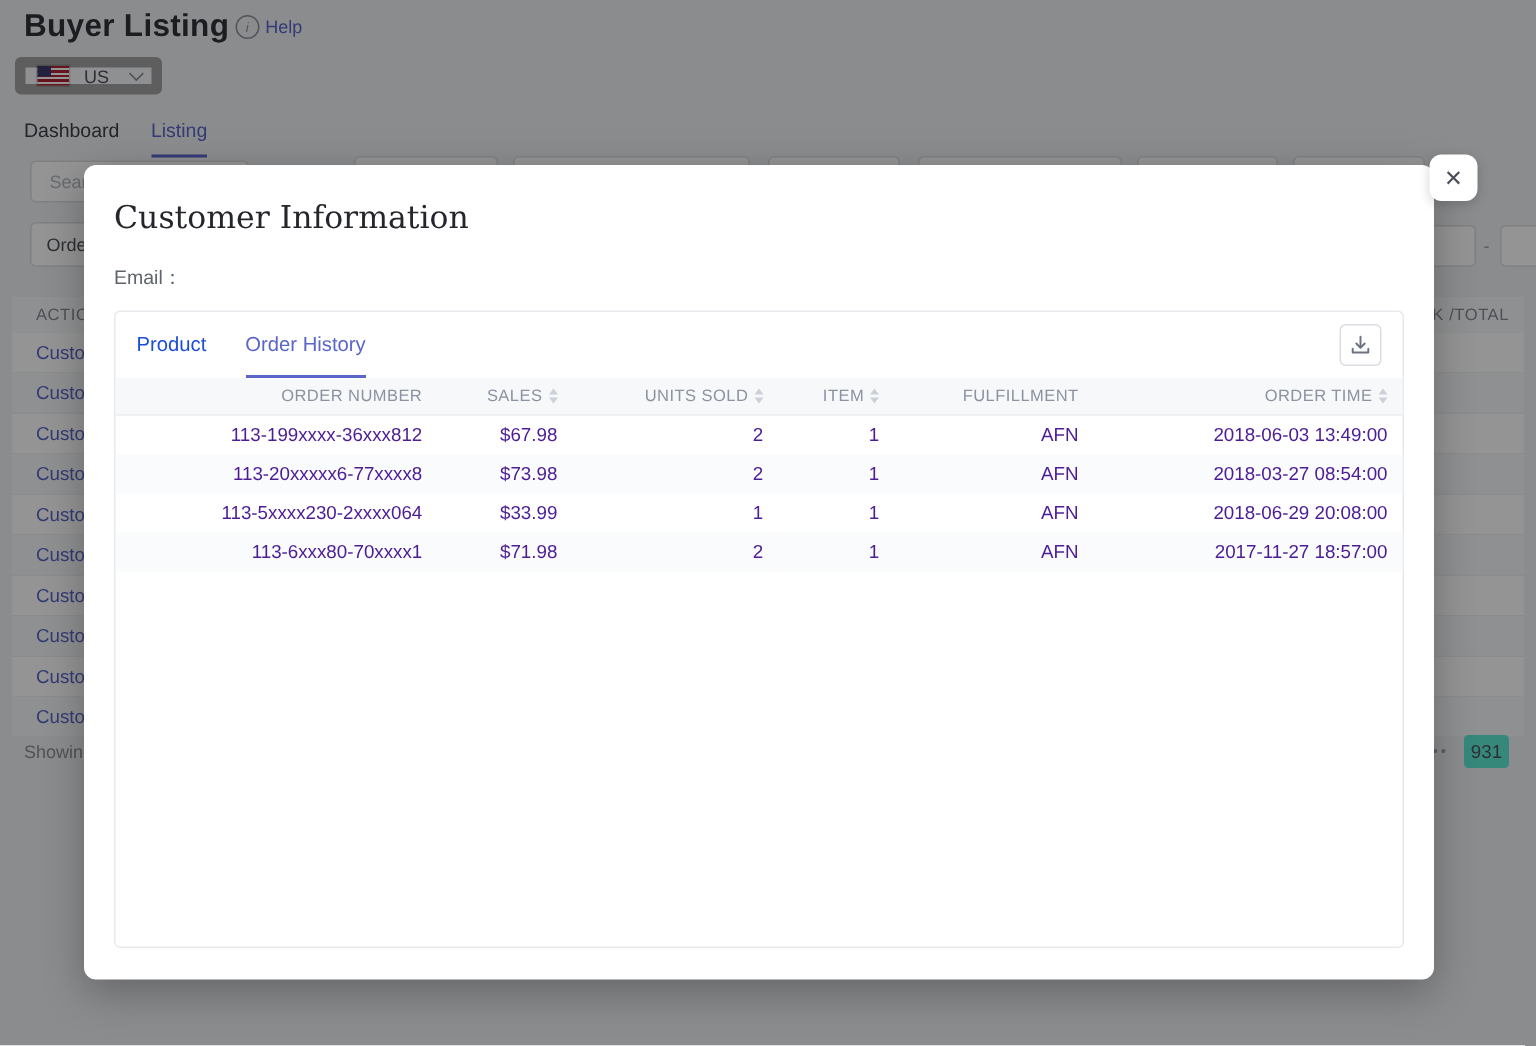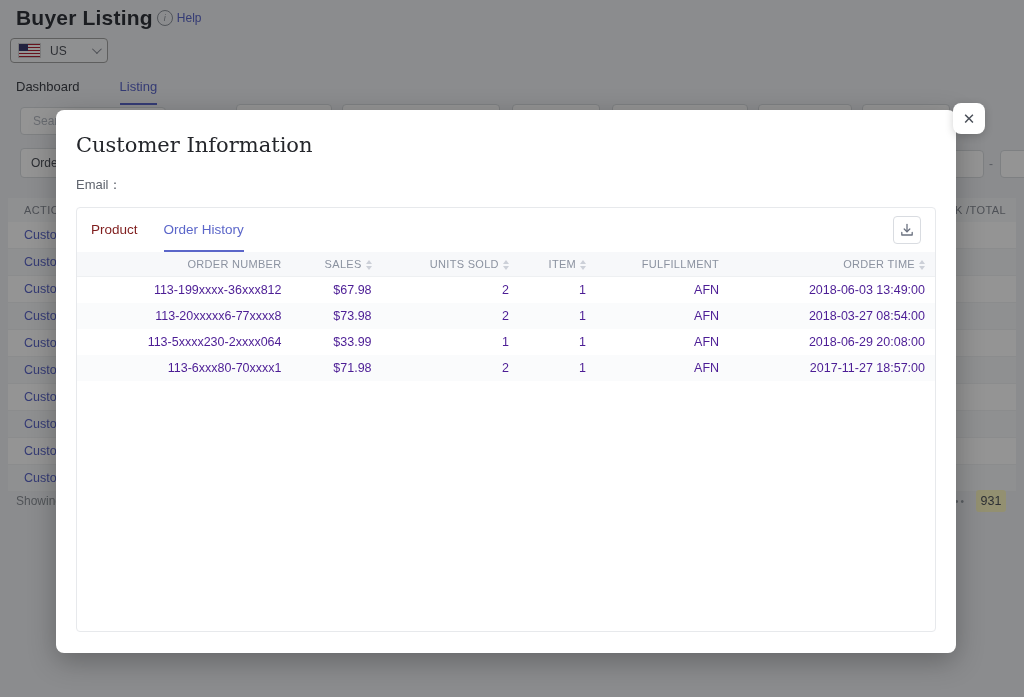--- a/index.html
+++ b/index.html
@@ -8,30 +8,30 @@
 
   
   .bg-page{position:absolute;inset:0;}
   .bg-title-row{position:absolute;left:16px;top:6px;display:flex;align-items:center;gap:4px;}
   .bg-title{font-size:21px;font-weight:600;color:#30333a;letter-spacing:.2px;}
   .info-icon{width:14px;height:14px;border:1px solid #8d929b;border-radius:50%;
              display:inline-flex;align-items:center;justify-content:center;
              font-size:9px;color:#8d929b;font-style:italic;}
   .help-link{font-size:12px;color:#5b66c9;cursor:pointer;}
   .country-select{position:absolute;left:10px;top:38px;width:98px;height:25px;
-                  border:1px solid #a3a3a3;border-radius:4px;background:#f7f8fa;
+                  border:7px solid #a3a3a3;border-radius:4px;background:#f7f8fa;
                   display:flex;align-items:center;gap:10px;padding:0 8px;box-sizing:border-box;}
   .flag{position:relative;width:21px;height:13px;
         background:repeating-linear-gradient(180deg,#b22234 0 1.5px,#fff 1.5px 3px);
         box-shadow:0 0 0 1px rgba(0,0,0,.15);}
   .flag::after{content:"";position:absolute;left:0;top:0;width:9px;height:7px;background:#3c3b6e;}
   .country-code{font-size:12px;color:#4e525a;}
   .chev{width:6px;height:6px;border-right:1.5px solid #868b94;border-bottom:1.5px solid #868b94;
         transform:rotate(45deg) translateY(-2px);margin-left:auto;}
-  .bg-tabs{position:absolute;left:16px;top:79px;display:flex;gap:40px;font-size:13px;}
+  .bg-tabs{position:absolute;left:16px;top:79px;display:flex;gap:21px;font-size:13px;}
   .bg-tab{color:#3d4048;padding-bottom:9px;cursor:pointer;}
   .bg-tab.active{color:#5b66c9;border-bottom:2px solid #5b66c9;}
   .ghost-input{position:absolute;height:28px;border:1px solid #d9dce1;border-radius:4px;
                background:#fff;box-sizing:border-box;font-size:12px;color:#4e525a;
                display:flex;align-items:center;padding:0 10px;}
   .ghost-input input{border:none;outline:none;width:100%;font-size:12px;background:transparent;
                      font-family:"Liberation Sans",sans-serif;color:#4e525a;}
   .ghost-input input::placeholder{color:#b4b9c2;}
   .range-dash{position:absolute;font-size:12px;color:#9aa0a8;}
   .bg-table{position:absolute;left:8px;top:198px;width:1008px;background:#fff;
@@ -42,37 +42,37 @@
   .bg-row{height:26px;display:flex;align-items:center;padding-left:16px;
           border-bottom:1px solid #f0f1f3;}
   .bg-row.alt{background:#f7f8fa;}
   .bg-link{font-size:12.5px;color:#5b66c9;white-space:nowrap;cursor:pointer;}
   .bg-pagination{position:absolute;left:8px;top:488px;width:1008px;height:26px;
                  display:flex;align-items:center;justify-content:space-between;
                  padding:0 10px 0 8px;box-sizing:border-box;}
   .bg-show{font-size:12px;color:#8b9097;white-space:nowrap;}
   .bg-pages{display:flex;align-items:center;gap:10px;}
   .bg-ellipsis{font-size:10px;color:#9aa0a8;letter-spacing:2px;}
-  .bg-lastpage{min-width:30px;height:22px;background:#fef9c3;border-radius:3px;
+  .bg-lastpage{min-width:30px;height:22px;background:#5eead4;border-radius:3px;
                display:flex;align-items:center;justify-content:center;
                font-size:12.5px;color:#4e525a;}
 
   
   .overlay{position:absolute;inset:0;background:rgba(0,0,0,0.42);}
   .modal{position:absolute;left:56px;top:110px;width:900px;height:543px;background:#fff;
          border-radius:8px;box-shadow:0 8px 28px rgba(0,0,0,.28);box-sizing:border-box;
          padding:20px;}
   .modal-title{font-family:"DejaVu Serif","Liberation Serif",serif;font-size:21px;
                color:#24262b;line-height:30px;font-weight:400;}
   .email-row{margin-top:16px;font-size:13px;color:#5f646d;display:flex;gap:6px;}
   .card{margin-top:13px;border:1px solid #e7e9ec;border-radius:4px;height:425px;
         box-sizing:border-box;overflow:hidden;}
   .card-head{height:44px;display:flex;align-items:center;padding:0 14px;box-sizing:border-box;}
   .card-tabs{display:flex;gap:26px;font-size:13.5px;height:100%;align-items:center;}
-  .card-tab{color:#7f1d1d;cursor:pointer;height:100%;display:flex;align-items:center;
+  .card-tab{color:#1d4ed8;cursor:pointer;height:100%;display:flex;align-items:center;
             box-sizing:border-box;border-bottom:2px solid transparent;}
   .card-tab.active{color:#5b66c9;border-bottom-color:#5b66c9;}
   .dl-btn{margin-left:auto;width:28px;height:28px;border:1px solid #d9dce1;border-radius:4px;
           background:#fff;display:flex;align-items:center;justify-content:center;cursor:pointer;}
   .order-table{width:100%;border-collapse:collapse;table-layout:fixed;}
   .order-table th{height:24px;background:#f7f8fa;font-size:11px;font-weight:400;
                   color:#8b92a0;letter-spacing:.3px;text-align:right;padding:0 10px 0 0;
                   border-bottom:1px solid #eef0f2;white-space:nowrap;}
   .order-table td{height:26px;font-size:12.5px;color:#4c1d95;text-align:right;
                   padding:0 10px 0 0;white-space:nowrap;}

